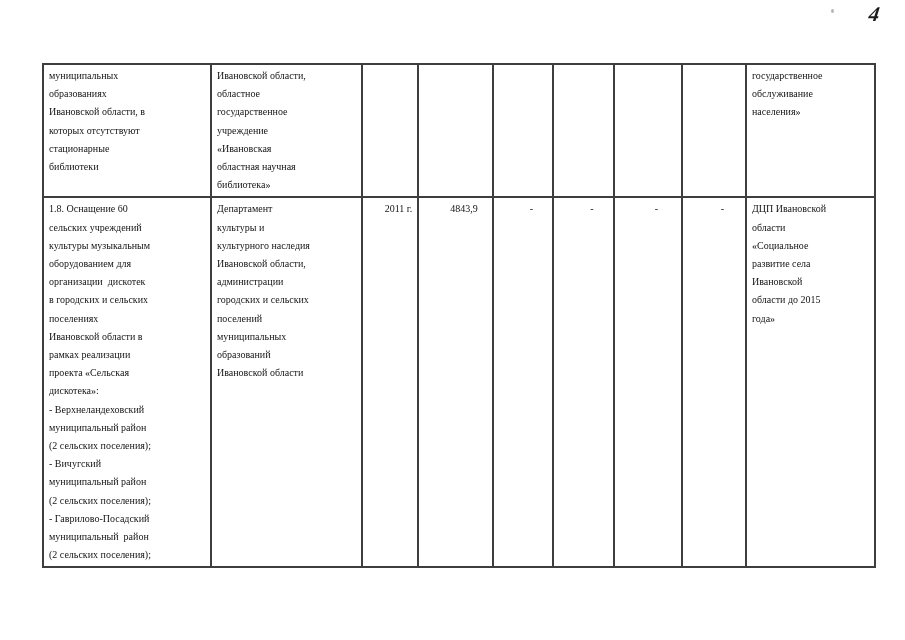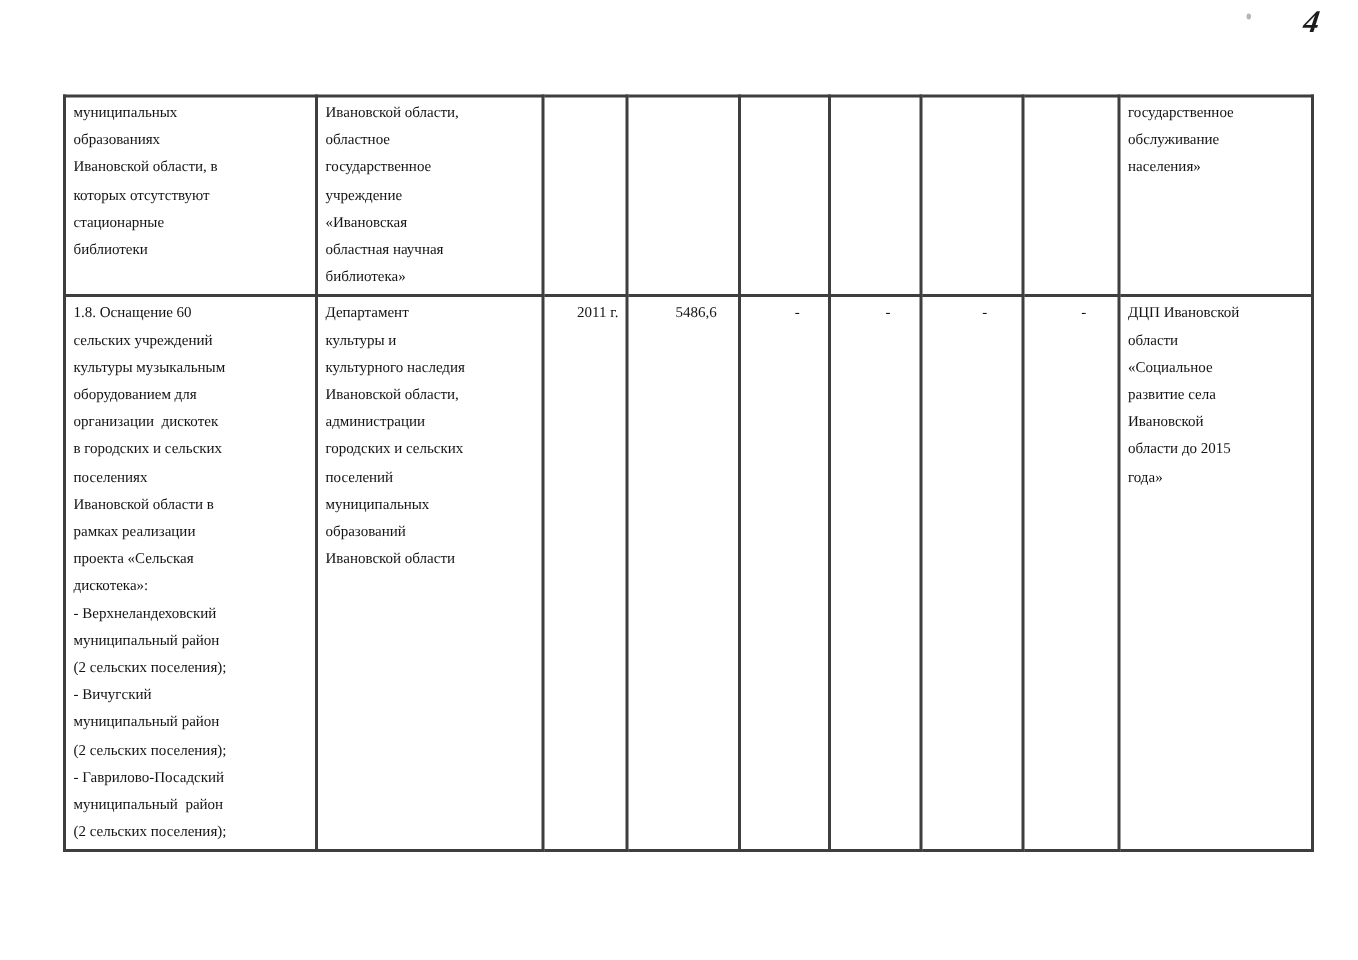--- a/index.html
+++ b/index.html
@@ -129,21 +129,21 @@
 культуры и
 культурного наследия
 Ивановской области,
 администрации
 городских и сельских
 поселений
 муниципальных
 образований
 Ивановской области</td>
       <td class="c-center">2011 г.</td>
-      <td class="c-center">5486,6</td>
+      <td class="c-center">4843,9</td>
       <td class="c-center">-</td>
       <td class="c-center">-</td>
       <td class="c-center">-</td>
       <td class="c-center">-</td>
       <td>ДЦП Ивановской
 области
 «Социальное
 развитие села
 Ивановской
 области до 2015

